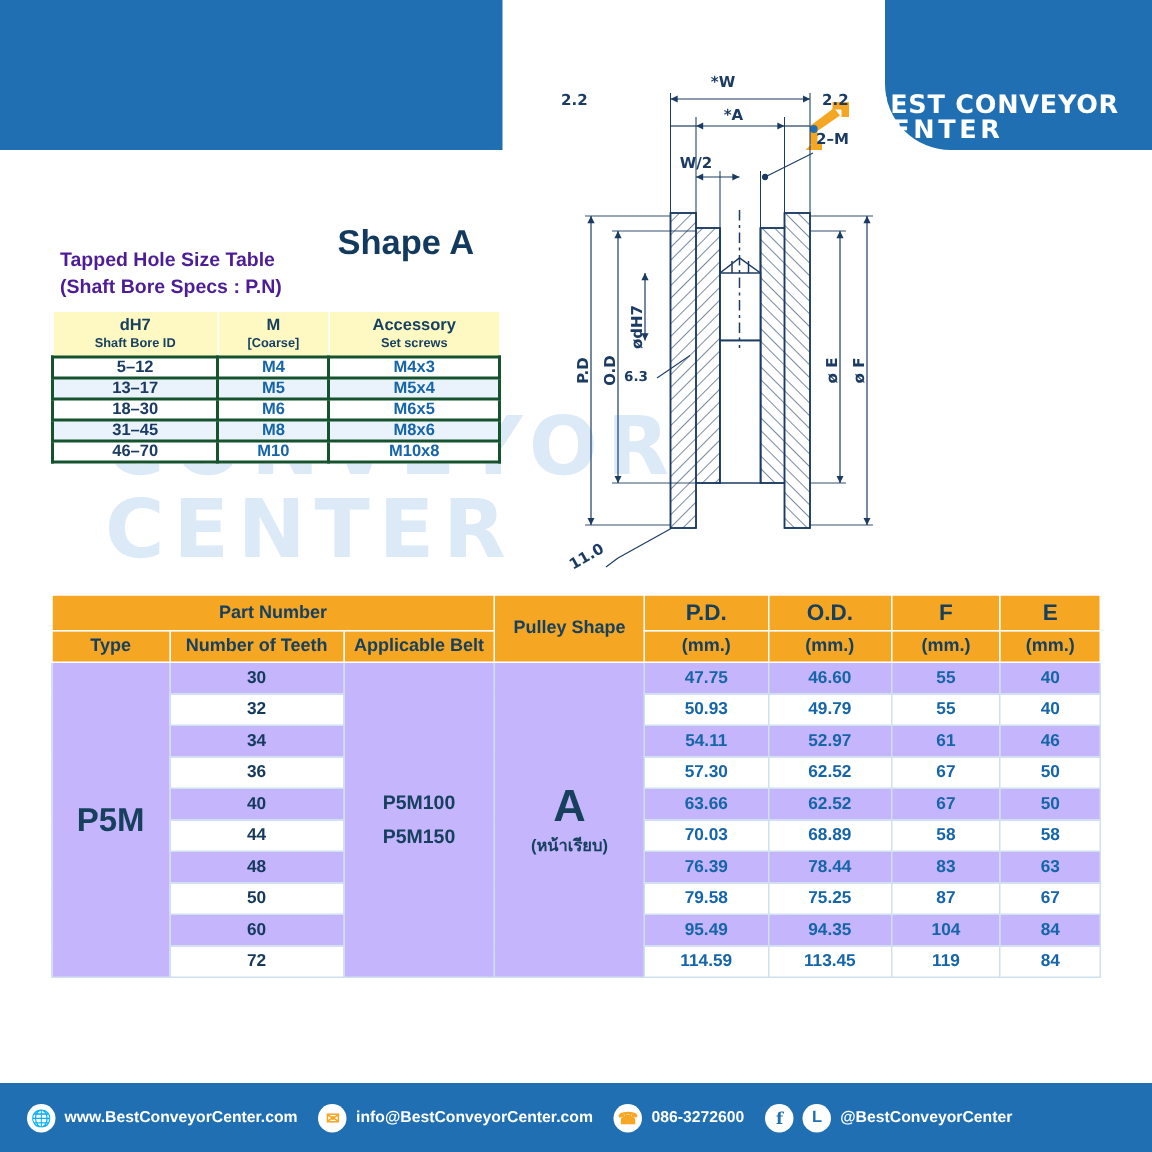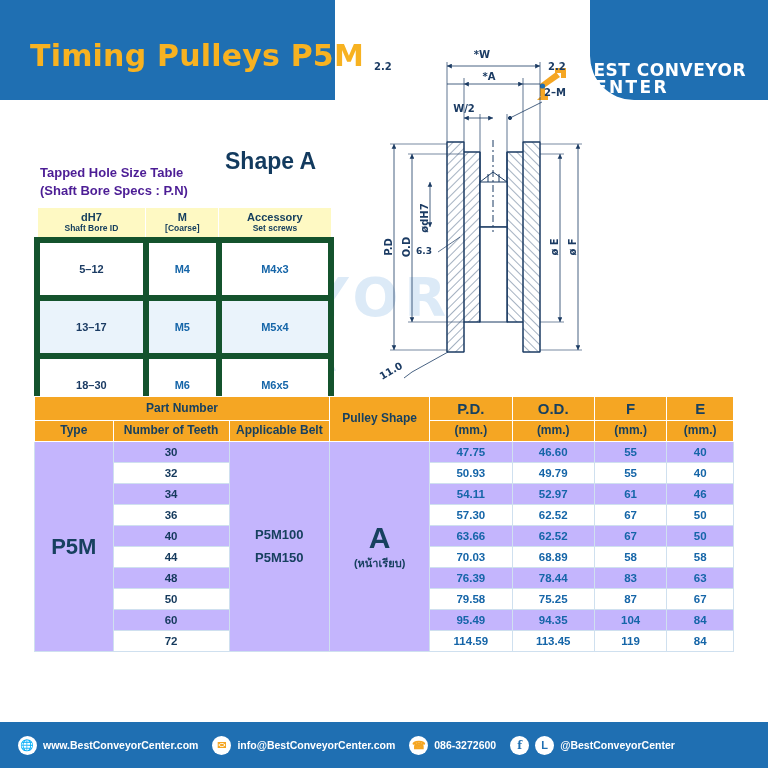--- a/index.html
+++ b/index.html
@@ -131,24 +131,24 @@
     font-weight: bold;
     padding: 3px 2px 4px;
     line-height: 1.15;
   }
   table.tapped th .sub {
     display: block;
     font-size: 8.5px;
     font-weight: bold;
   }
   table.tapped td {
-    border: 6px solid #14532d;
+    border: 2px solid #14532d;
     font-size: 11px;
     text-align: center;
-    padding: 20px 2px;
+    padding: 0 2px;
     color: #14395c;
     font-weight: bold;
   }
   table.tapped td.c1 { color: #1b3b63; background: #ffffff; }
   table.tapped tr.alt td { background: #eaf3fb; }
   table.tapped td.blue { color: #1565a8; }
 
   
   .drawing {
     position: absolute;
@@ -252,21 +252,20 @@
   .f-icon.mail { background: #ffffff; color: #f5a623; }
 </style>
 </head>
 <body>
 
 <div class="page">
 
   <div class="header-band"></div>
   <div class="header-notch"></div>
   <div class="header-notch-blue"></div>
-  <div class="header-title">Timing Pulleys P5M</div>
 
   <div class="logo-wrap">
     <div class="logo-mark">
       <svg width="44" height="44" viewBox="0 0 44 44">
         <path d="M9 38 L20 38 L20 34 L13 34 Z" fill="#f5a623"></path>
         <path d="M12 34 L12 22 L17 22 L17 34 Z" fill="#f5a623"></path>
         <path d="M12 22 L28 10 L32 15 L16 26 Z" fill="#f5a623"></path>
         <path d="M27 6 L38 6 L38 16 L33 16 L33 11 L27 11 Z" fill="#f5a623"></path>
         <circle cx="14.5" cy="24" r="2.6" fill="#1f6fb2"></circle>
       </svg>
@@ -320,20 +319,25 @@
       </tr>
       <tr>
         <td class="c1">18–30</td>
         <td class="blue">M6</td>
         <td class="blue">M6x5</td>
       </tr>
       <tr class="alt">
         <td class="c1">31–45</td>
         <td class="blue">M8</td>
         <td class="blue">M8x6</td>
+      </tr>
+      <tr>
+        <td class="c1">46–70</td>
+        <td class="blue">M10</td>
+        <td class="blue">M10x8</td>
       </tr>
     </tbody>
   </table>
 
   <div class="drawing">
     <svg width="404" height="360" viewBox="0 0 404 360">
       <defs>
         <pattern id="hatch" width="6" height="6" patternUnits="userSpaceOnUse" patternTransform="rotate(45)">
           <line x1="0" y1="0" x2="0" y2="6" stroke="#1b3b63" stroke-width="0.8"></line>
         </pattern>

